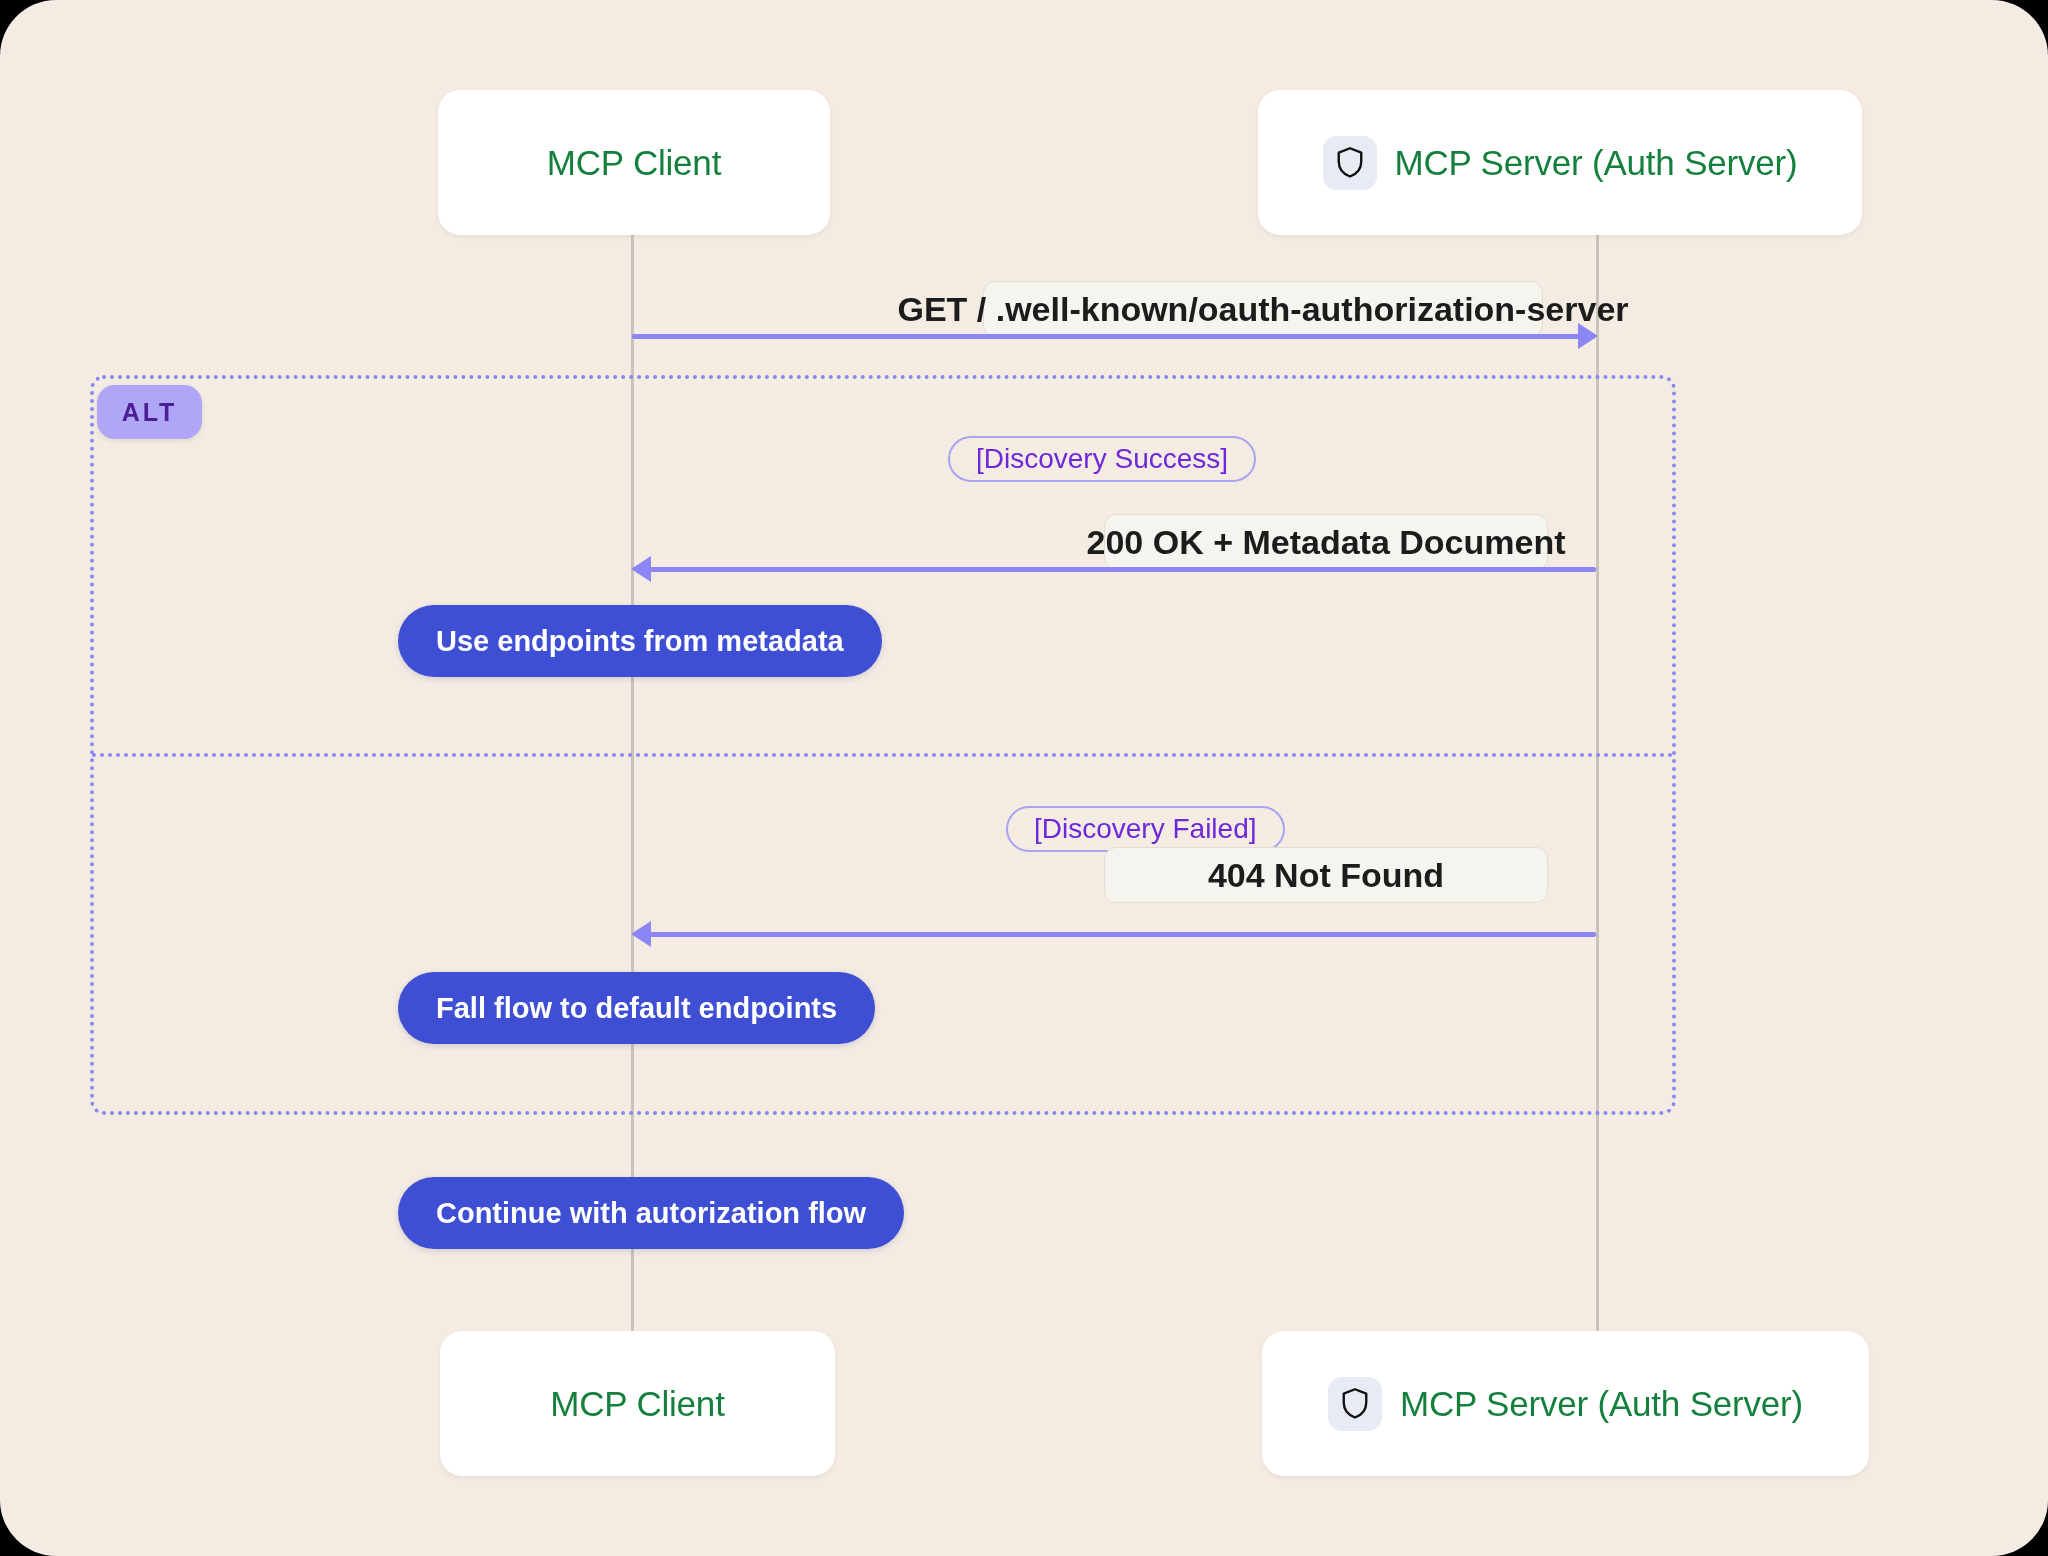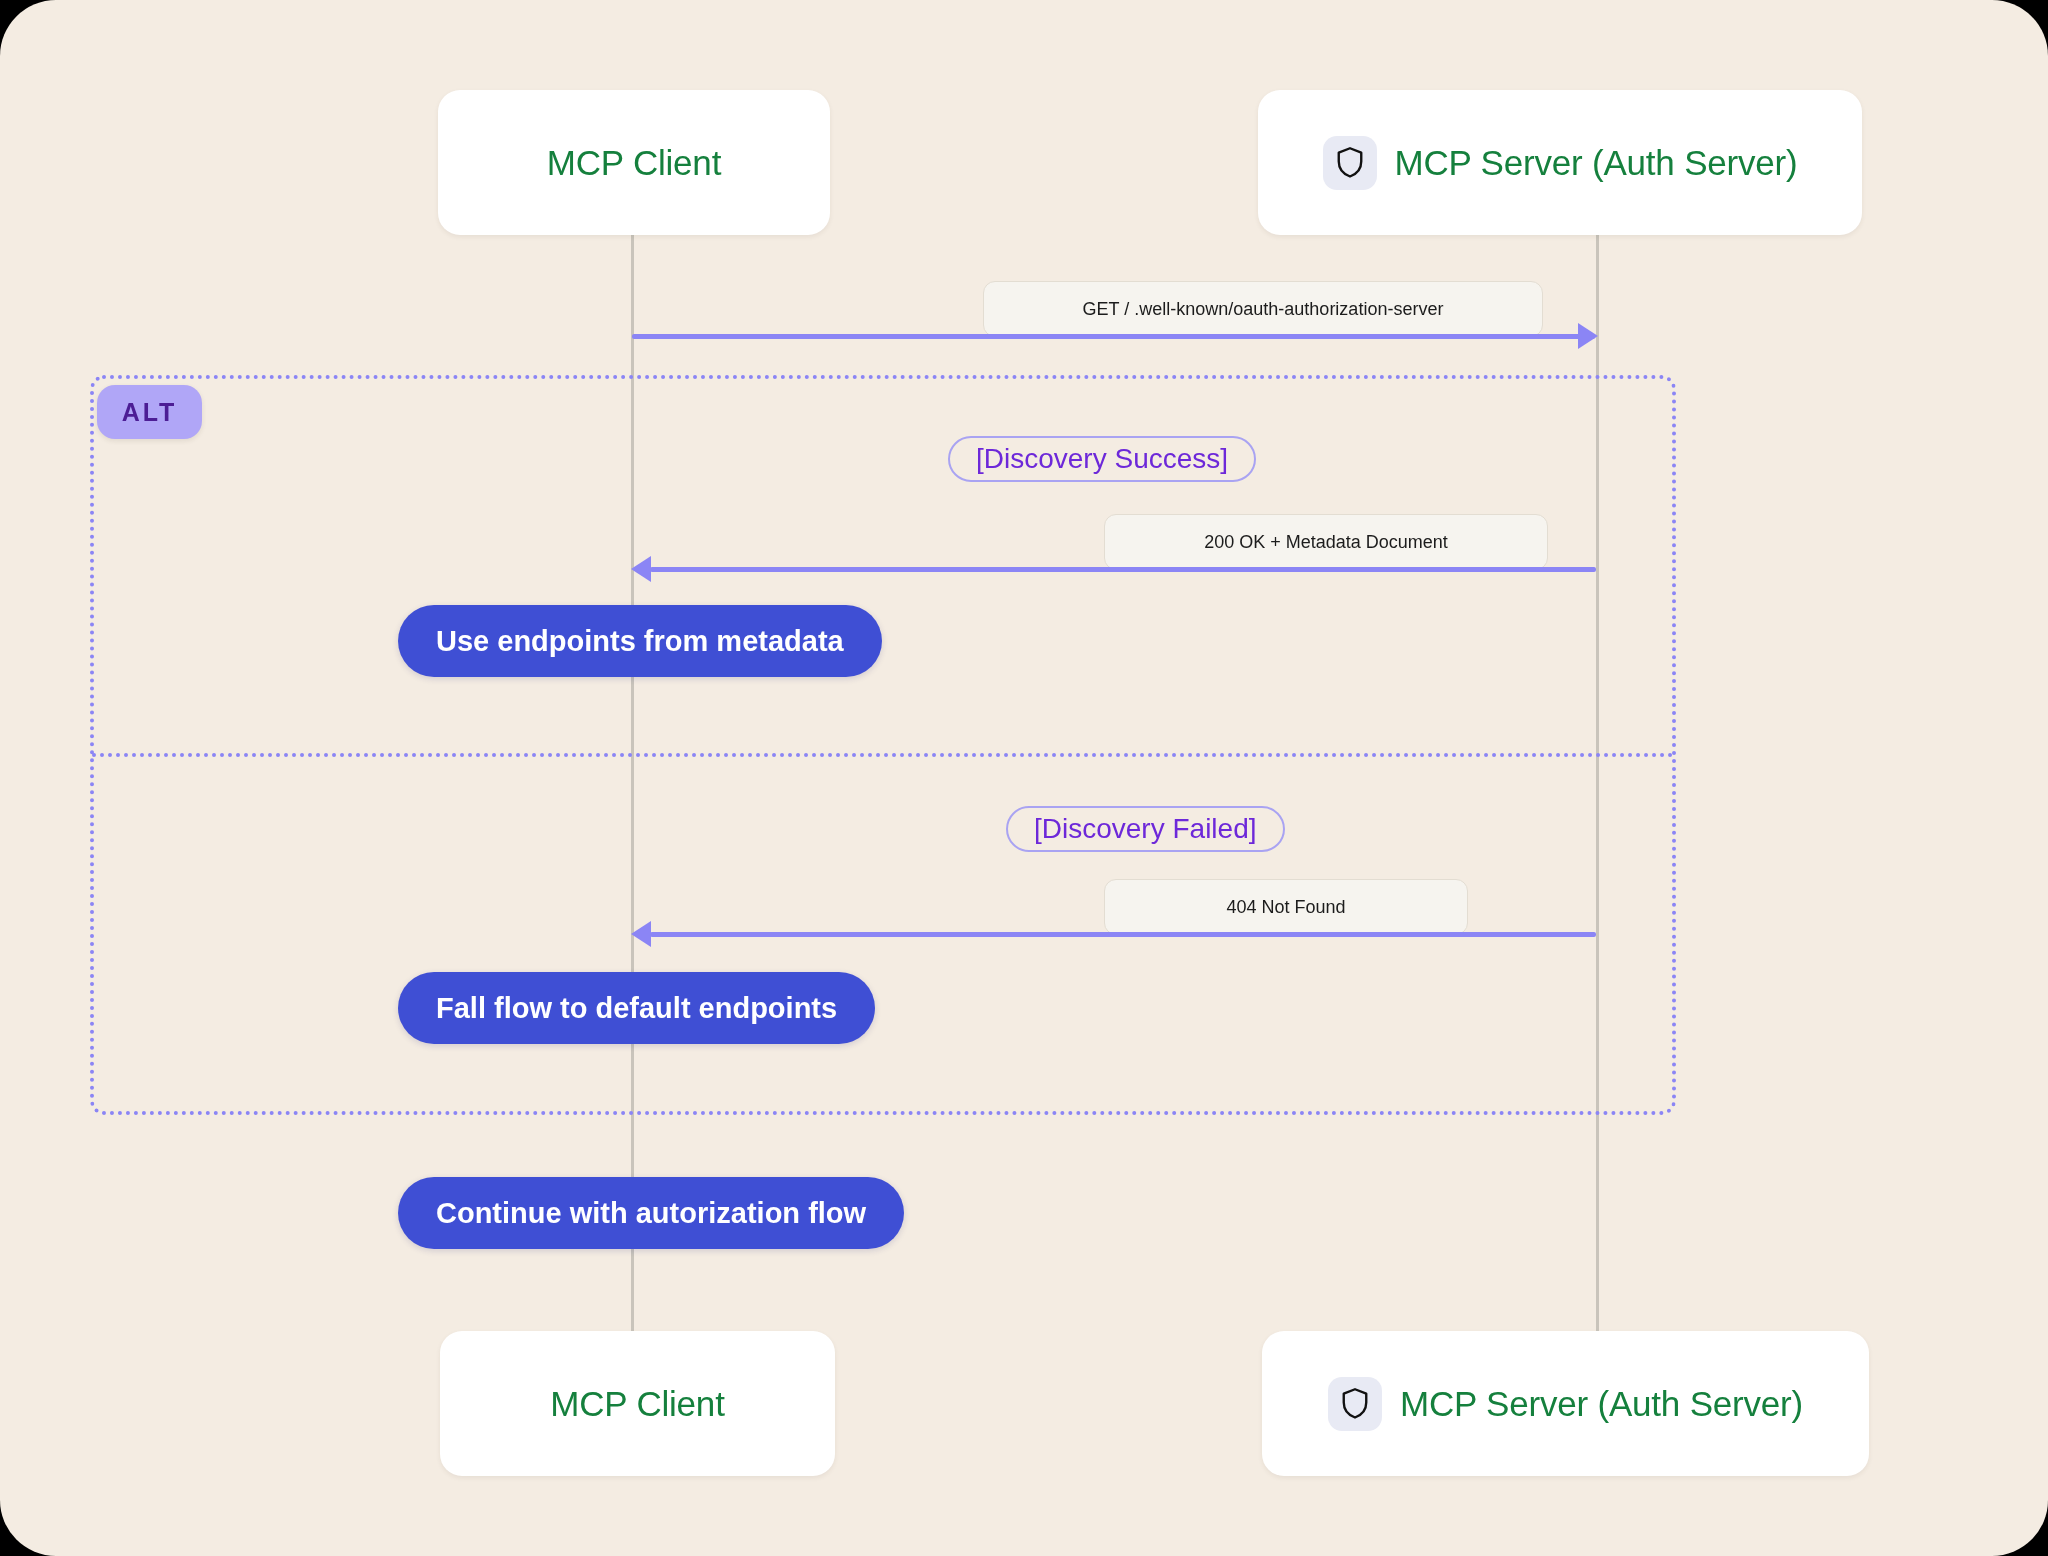--- a/index.html
+++ b/index.html
@@ -38,21 +38,21 @@
                     border-bottom:13px solid transparent;
                     border-left:20px solid #8b85f5;}
   .arrow-head.left{border-top:13px solid transparent;
                    border-bottom:13px solid transparent;
                    border-right:20px solid #8b85f5;}
 
   
   .msg-label{position:absolute;background:#f6f4ef;border:1px solid #e3ddd2;
              border-radius:12px;display:flex;align-items:center;
              justify-content:center;padding:12px 22px;box-sizing:border-box;
-             font-size:18px;color:#1c1c1c;white-space:nowrap;}
+             font-size:34px;color:#1c1c1c;white-space:nowrap;font-weight:bold;}
 
   
   .cond-pill{position:absolute;border:2px solid #a9a3f2;border-radius:999px;
              display:flex;align-items:center;justify-content:center;
              padding:0 26px;box-sizing:border-box;
              font-size:28px;color:#6d28d9;white-space:nowrap;}
 
   
   .note{position:absolute;background:#3f4fd4;border-radius:999px;
         display:flex;align-items:center;justify-content:center;
@@ -92,21 +92,21 @@
   <div class="cond-pill" style="left:948px;top:436px;height:46px;">[Discovery Success]</div>
 
   <div class="msg-label" style="left:1104px;top:514px;width:444px;height:56px;">200 OK + Metadata Document</div>
   <div class="arrow-line" style="left:650px;top:567px;width:946px;"></div>
   <div class="arrow-head left" style="left:631px;top:556px;"></div>
 
   <div class="note" style="left:398px;top:605px;height:72px;">Use endpoints from metadata</div>
 
   <div class="cond-pill" style="left:1006px;top:806px;height:46px;">[Discovery Failed]</div>
 
-  <div class="msg-label" style="left:1104px;top:879px;width:364px;height:56px;">404 Not Found</div>
+  <div class="msg-label" style="left:1104px;top:847px;width:444px;height:56px;">404 Not Found</div>
   <div class="arrow-line" style="left:650px;top:932px;width:946px;"></div>
   <div class="arrow-head left" style="left:631px;top:921px;"></div>
 
   <div class="note" style="left:398px;top:972px;height:72px;">Fall flow to default endpoints</div>
 
   <div class="note" style="left:398px;top:1177px;height:72px;">Continue with autorization flow</div>
 
   <div class="participant" style="left:440px;top:1331px;width:395px;height:145px;">
     <span class="pname">MCP Client</span>
   </div>

